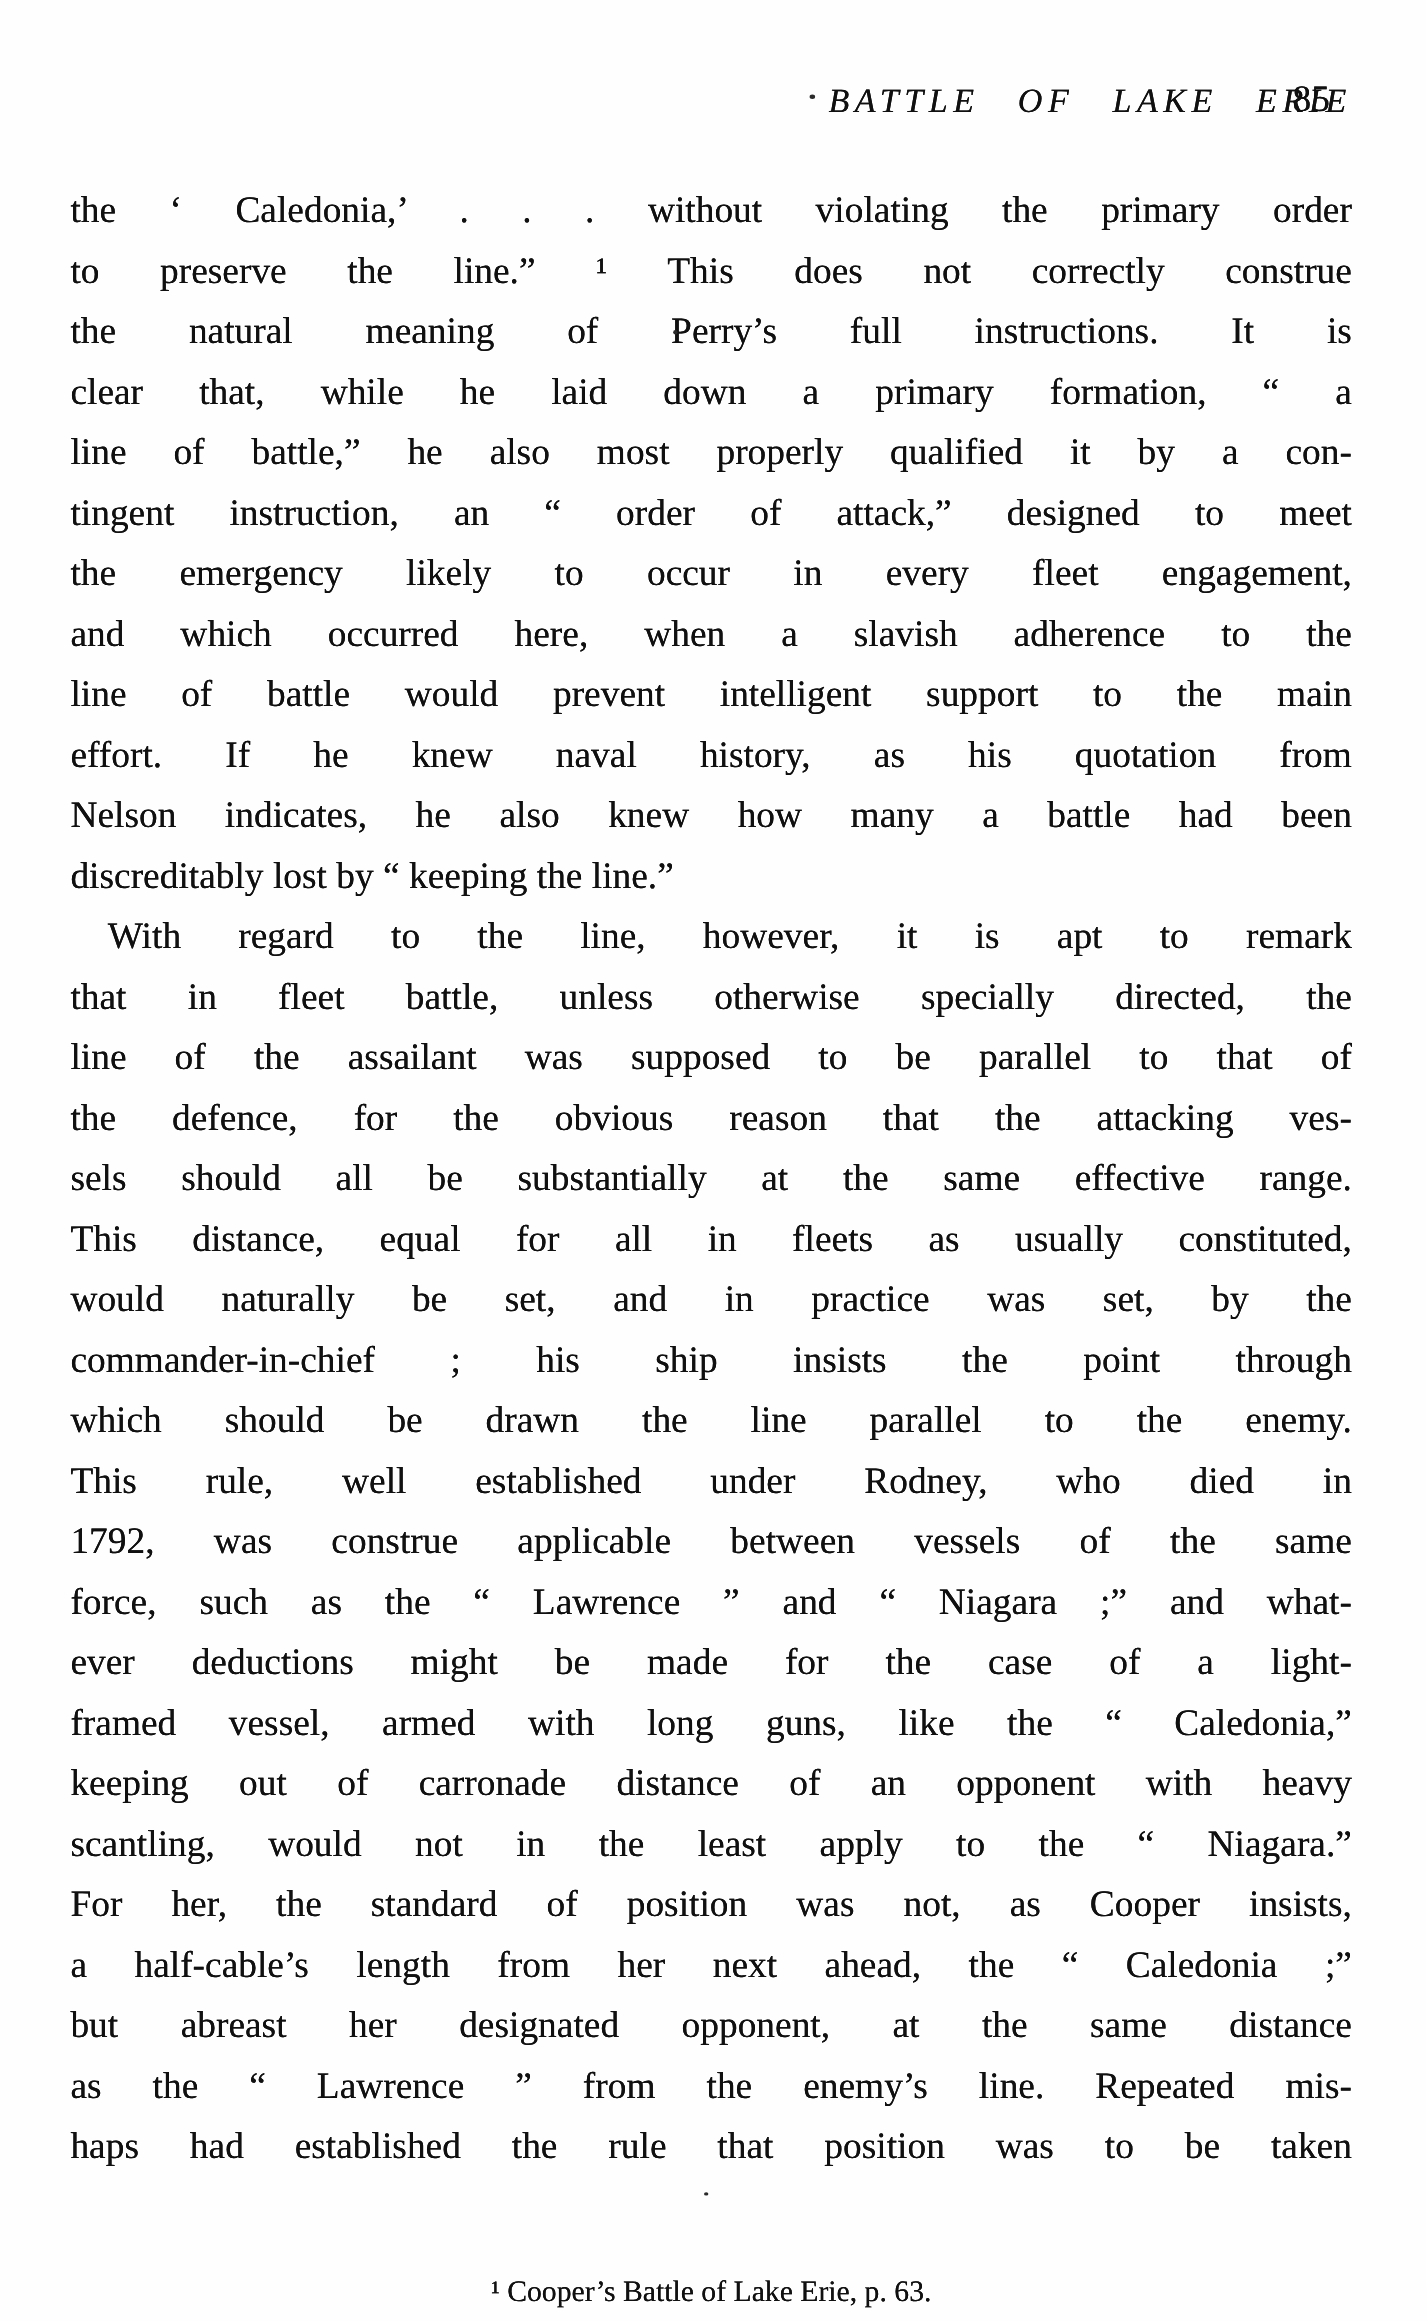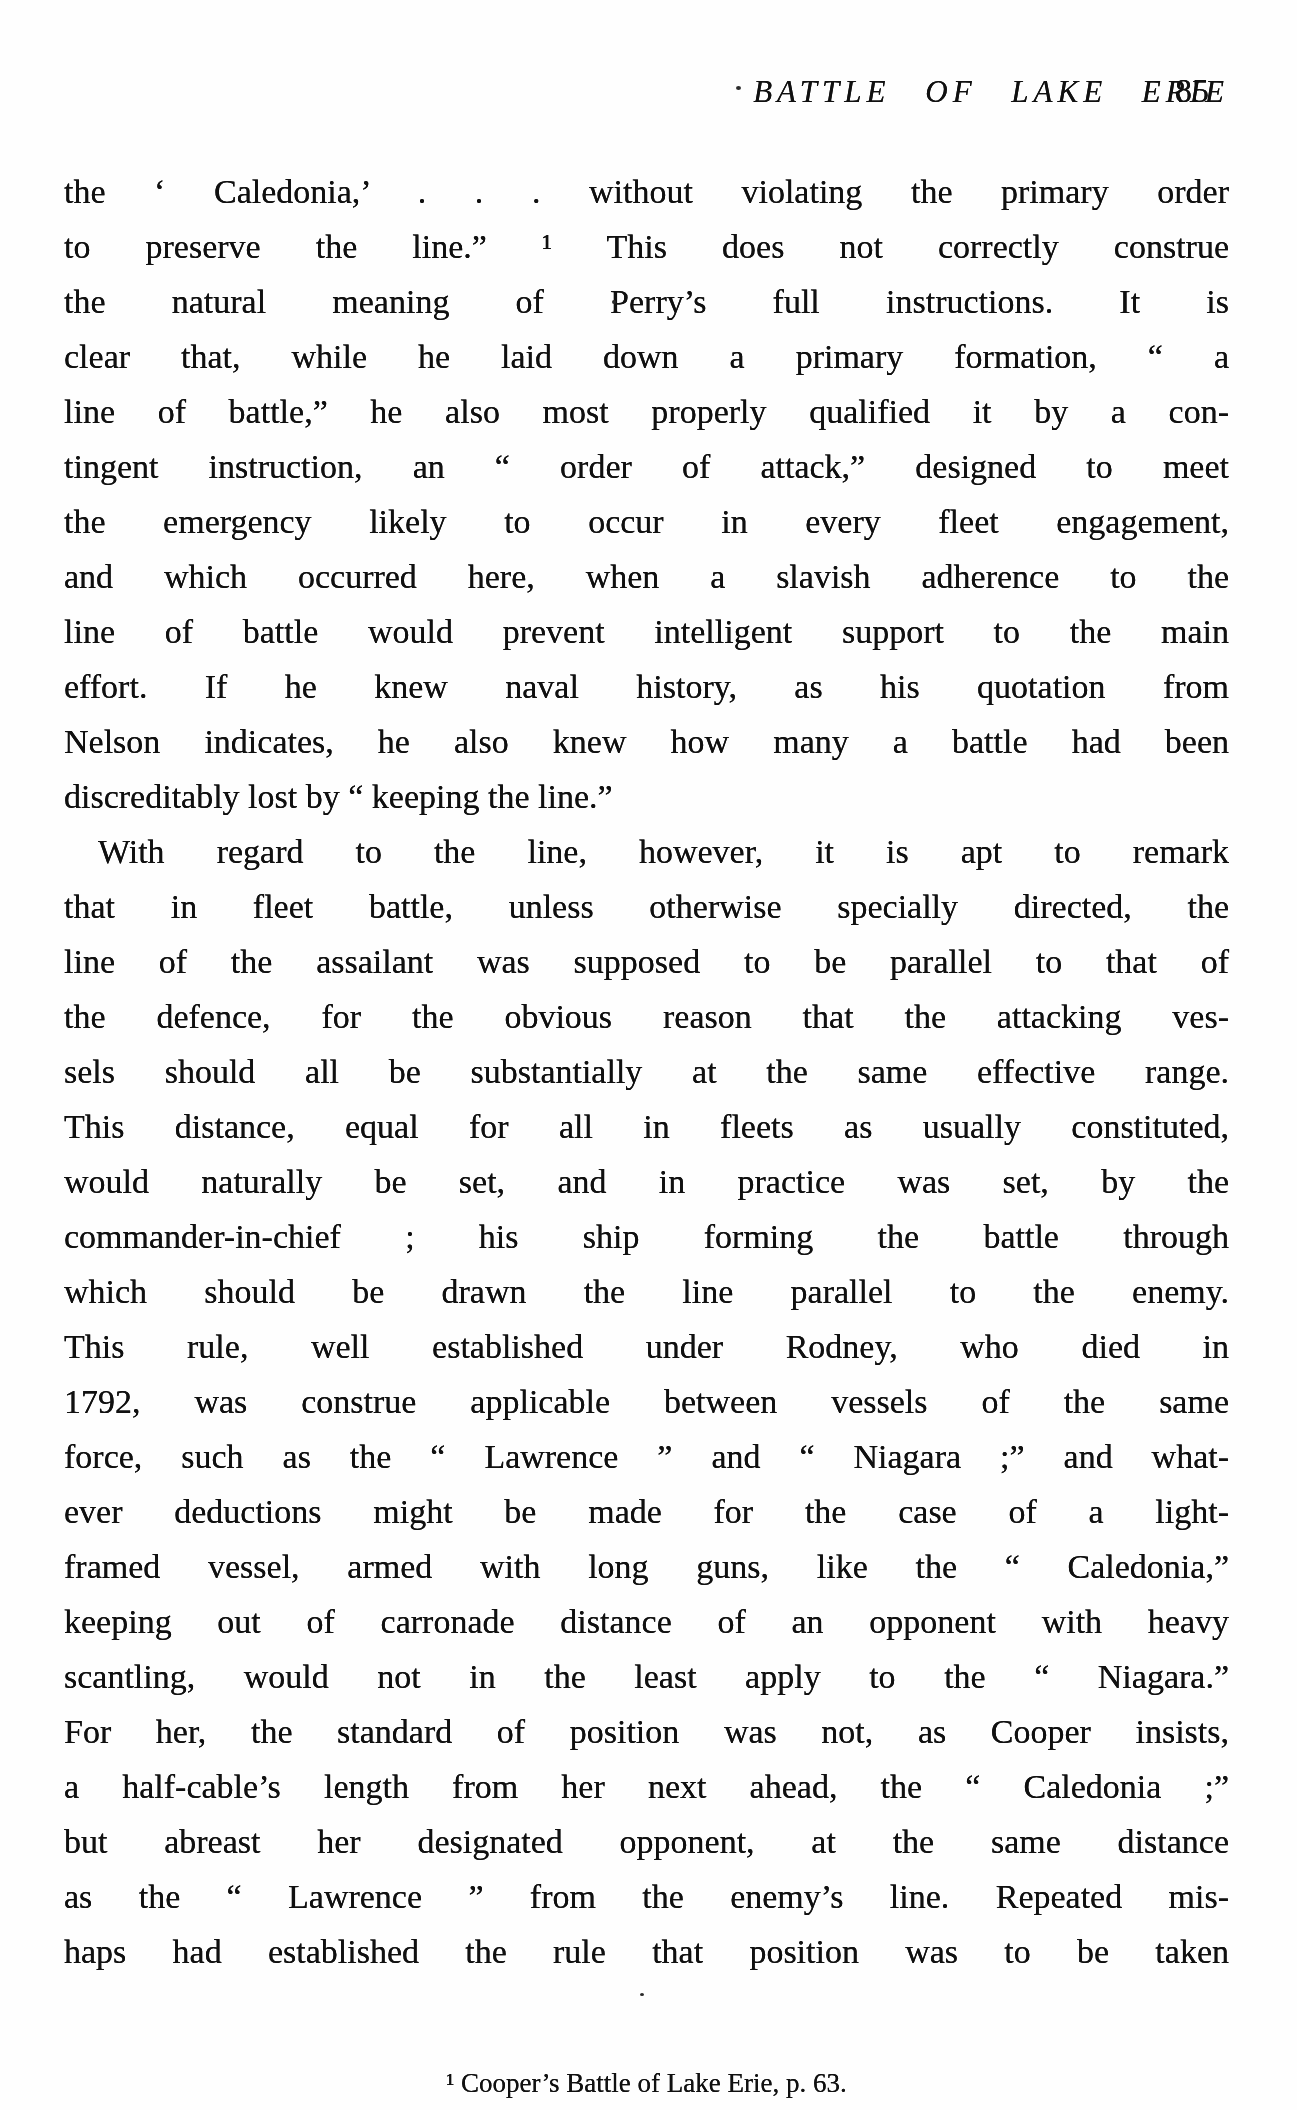--- a/index.html
+++ b/index.html
@@ -98,21 +98,21 @@
       <div class="line">effort.  If he knew naval history, as his quotation from</div>
       <div class="line">Nelson indicates, he also knew how many a battle had been</div>
       <div class="line no-stretch">discreditably lost by “ keeping the line.”</div>
       <div class="line indent">With regard to the line, however, it is apt to remark</div>
       <div class="line">that in fleet battle, unless otherwise specially directed, the</div>
       <div class="line">line of the assailant was supposed to be parallel to that of</div>
       <div class="line">the defence, for the obvious reason that the attacking ves-</div>
       <div class="line">sels should all be substantially at the same effective range.</div>
       <div class="line">This distance, equal for all in fleets as usually constituted,</div>
       <div class="line">would naturally be set, and in practice was set, by the</div>
-      <div class="line">commander-in-chief ; his ship forming the battle through</div>
+      <div class="line">commander-in-chief ; his ship insists the point through</div>
       <div class="line">which should be drawn the line parallel to the enemy.</div>
       <div class="line">This rule, well established under Rodney, who died in</div>
       <div class="line">1792, was construe applicable between vessels of the same</div>
       <div class="line">force, such as the “ Lawrence ” and “ Niagara ;” and what-</div>
       <div class="line">ever deductions might be made for the case of a light-</div>
       <div class="line">framed vessel, armed with long guns, like the “ Caledonia,”</div>
       <div class="line">keeping out of carronade distance of an opponent with heavy</div>
       <div class="line">scantling, would not in the least apply to the “ Niagara.”</div>
       <div class="line">For her, the standard of position was not, as Cooper insists,</div>
       <div class="line">a half-cable’s length from her next ahead, the “ Caledonia ;”</div>

